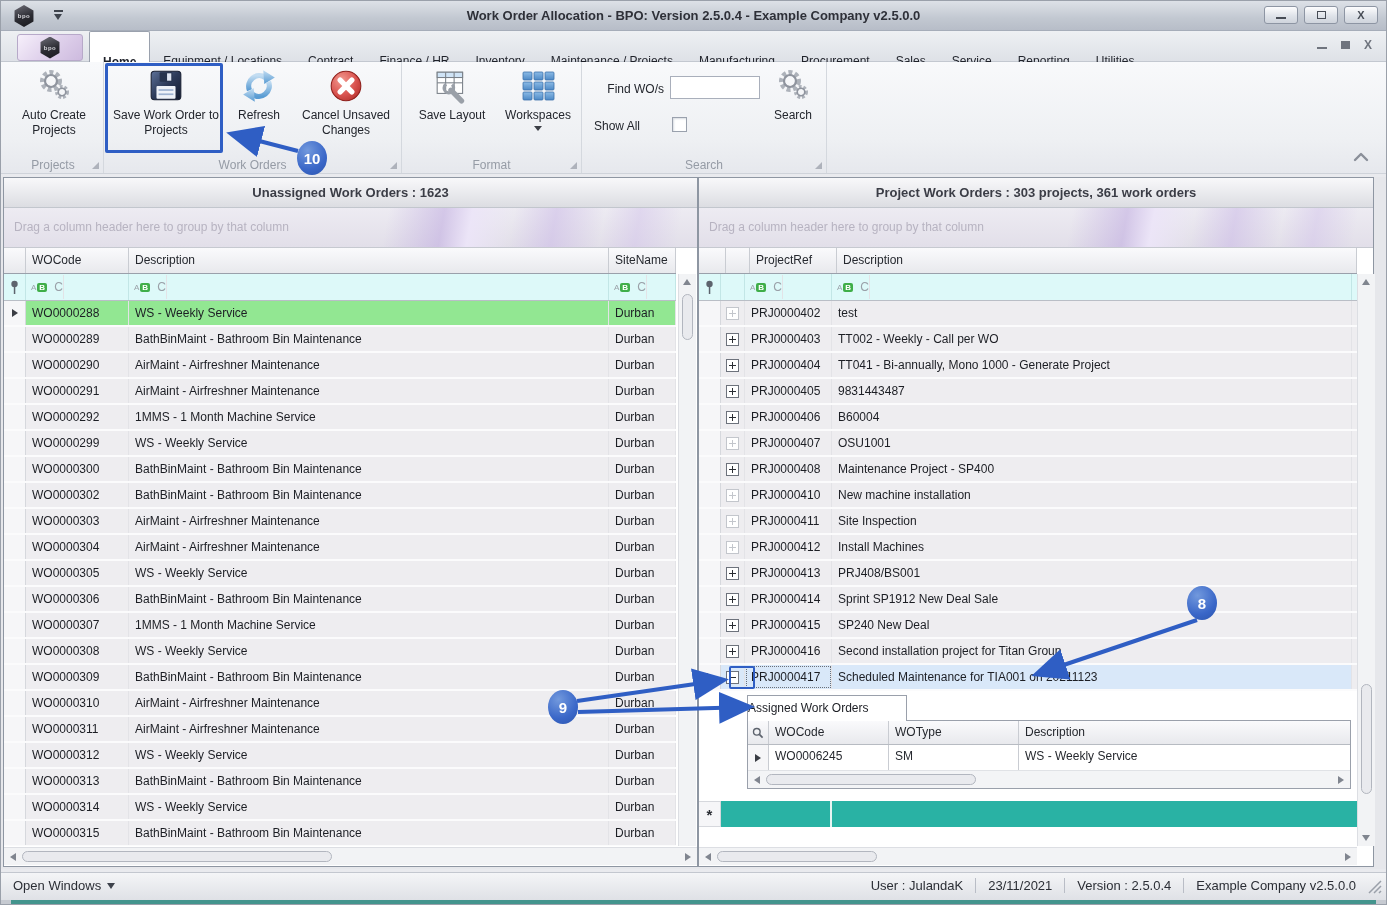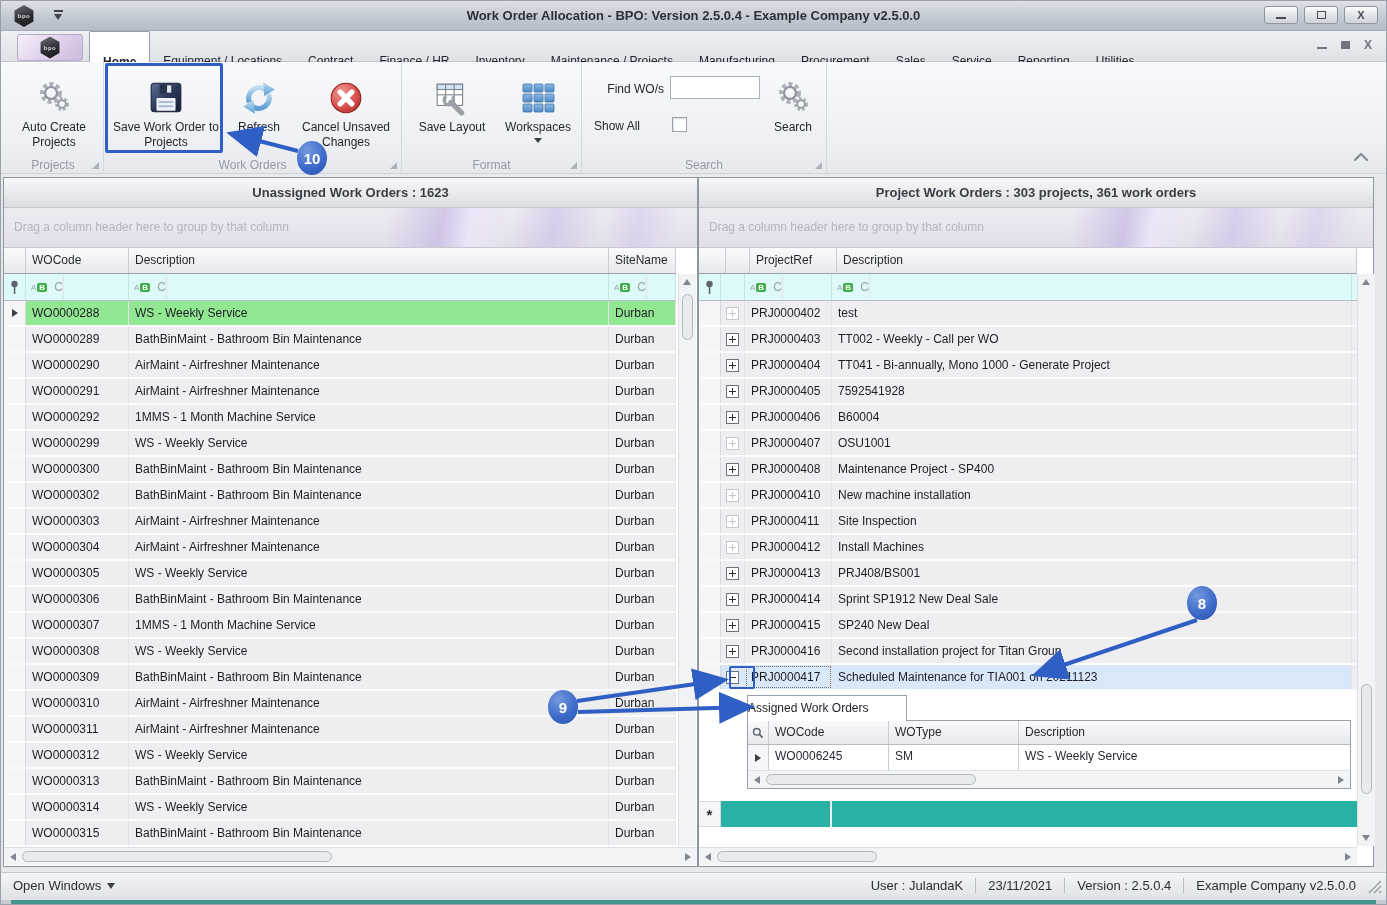--- a/index.html
+++ b/index.html
@@ -41,21 +41,21 @@
   .mdi .g-min { background:#6f747e; margin-top:6px; }
   .mdi .g-x { color:#6f747e; font-size:12px; }
 
   
   .ribbon { position:absolute; left:0; top:61px; width:100%; height:112px;
     background:linear-gradient(#f8f9fb,#eef0f3 70%,#e6e8ed); border-bottom:1px solid #cfd3da; }
   .rgroup { position:absolute; top:0; height:100%; border-right:1px solid #d4d8de;text-decoration:underline; }
   .glabel { position:absolute; bottom:1px; left:0; width:100%; text-align:center; font-size:12px; color:#959ba5; }
   .launcher { position:absolute; right:4px; bottom:4px; width:0; height:0;
     border-left:7px solid transparent; border-bottom:7px solid #aeb2bb; }
-  .rbtn { position:absolute; top:14px; display:flex; flex-direction:column; align-items:center; }
+  .rbtn { position:absolute; top:2px; display:flex; flex-direction:column; align-items:center; }
   .rbtn .ric { height:44px; display:flex; align-items:center; justify-content:center; }
   .rbtn .rlb { font-size:12px; color:#23262d; text-align:center; line-height:15px; }
   .ddarrow { width:0; height:0; border-left:4px solid transparent; border-right:4px solid transparent;
     border-top:5px solid #3c3f46; margin-top:3px; }
   .findrow { position:absolute; font-size:12px; color:#23262d; }
   .findinput { position:absolute; width:90px; height:23px; border:1px solid #a9afbb; background:#fff; font-size:12px; padding:0 4px; }
   .chk { position:absolute; width:15px; height:15px; border:1px solid #9aa1ad; background:#fff; box-shadow:inset 1px 1px 2px #d8dce2; }
   .chevron { position:absolute; right:16px; bottom:6px; }
 
   
@@ -590,21 +590,21 @@
               </div>
               <div class="c rc2">PRJ0000404</div>
               <div class="c rc3">TT041 - Bi-annually, Mono 1000 - Generate Project</div>
             </div>
             <div class="grow">
               <div class="c ind rc0"></div>
               <div class="c rc1">
                 <span class="xp plus"></span>
               </div>
               <div class="c rc2">PRJ0000405</div>
-              <div class="c rc3">7592541928</div>
+              <div class="c rc3">9831443487</div>
             </div>
             <div class="grow">
               <div class="c ind rc0"></div>
               <div class="c rc1">
                 <span class="xp plus"></span>
               </div>
               <div class="c rc2">PRJ0000406</div>
               <div class="c rc3">B60004</div>
             </div>
             <div class="grow">

